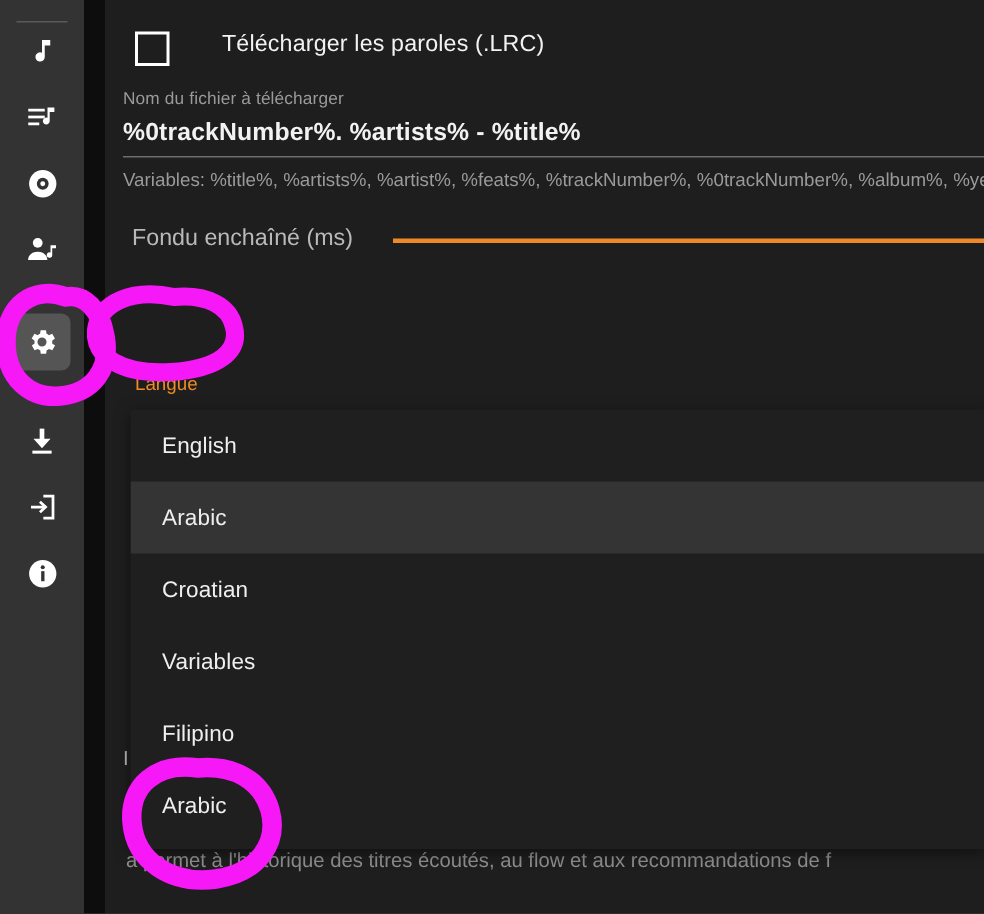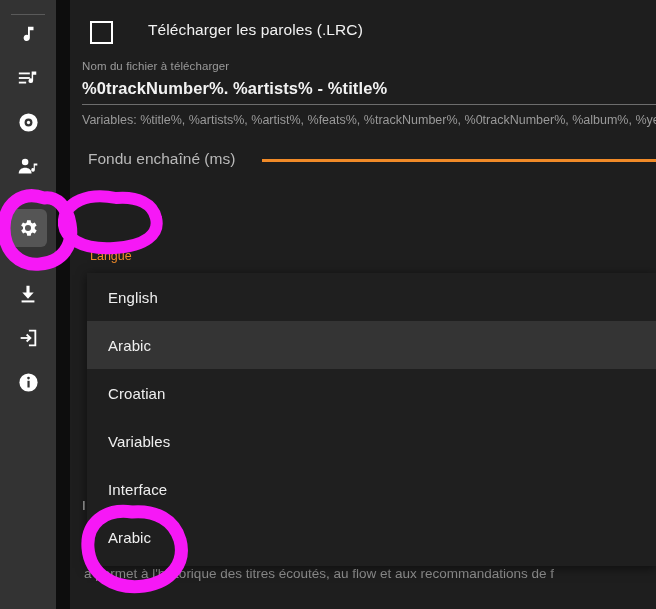--- a/index.html
+++ b/index.html
@@ -278,21 +278,21 @@
     <div class="sub-heading">I</div>
 
     <div class="body-note">a permet à l'historique des titres écoutés, au flow et aux recommandations de f</div>
   </div>
 
   <div class="dropdown">
     <div class="dd-item">English</div>
     <div class="dd-item selected">Arabic</div>
     <div class="dd-item">Croatian</div>
     <div class="dd-item">Variables</div>
-    <div class="dd-item">Interface</div>
+    <div class="dd-item">Filipino</div>
     <div class="dd-item">Arabic</div>
   </div>
 
   <svg class="ink" style="left:0px; top:186px;" width="78" height="96" viewBox="0 0 78 96">
     <path d="M44 12 C22 4, 4 18, 4 42 C4 66, 20 80, 40 78 C62 76, 74 60, 70 38 C67 20, 56 10, 44 12 Z" stroke-width="13" stroke-linecap="round" stroke-linejoin="round"></path>
   </svg>
 
   <svg class="ink" style="left:58px; top:190px;" width="112" height="68" viewBox="0 0 112 68">
     <path d="M58 8 C30 2, 8 12, 6 30 C4 48, 24 60, 56 58 C88 56, 102 44, 98 28 C95 14, 80 6, 58 8 Z" stroke-width="12" stroke-linecap="round" stroke-linejoin="round"></path>
   </svg>

